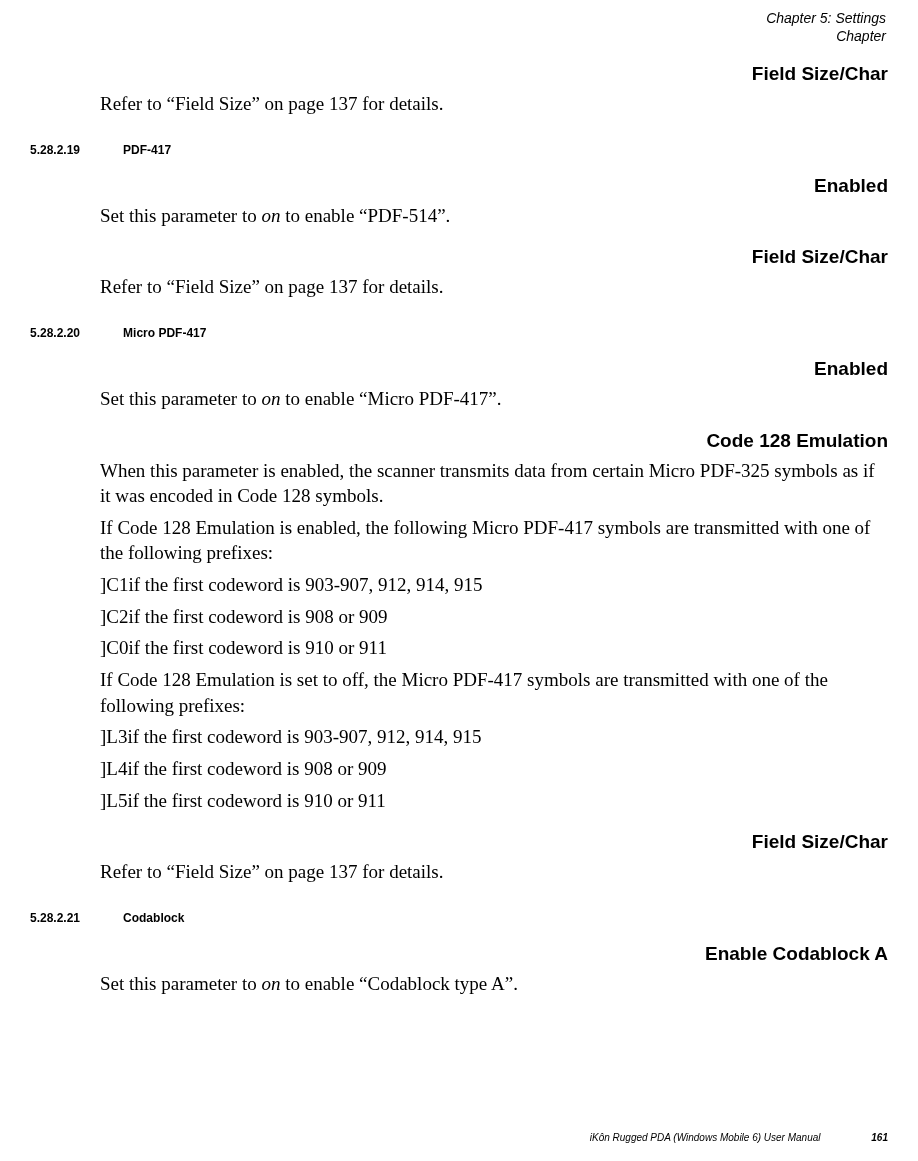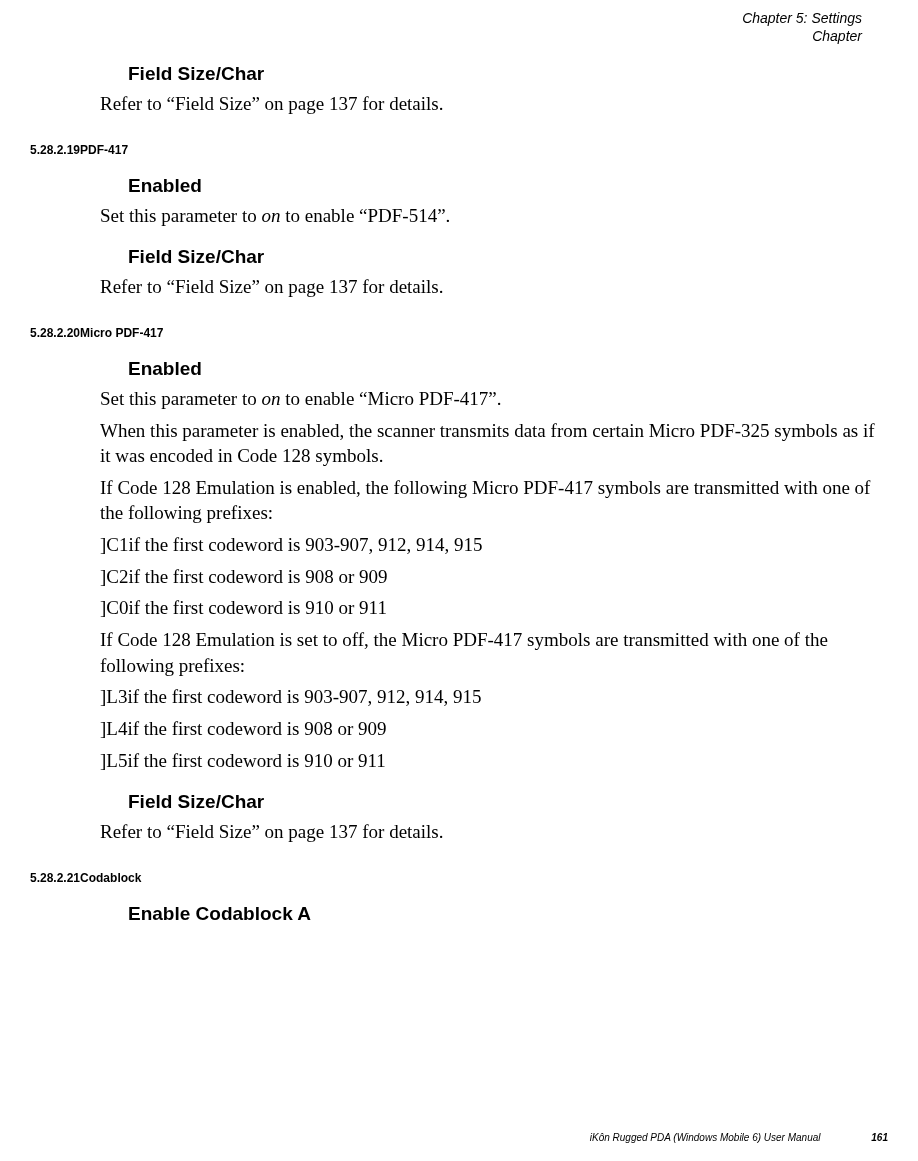--- a/index.html
+++ b/index.html
@@ -19,41 +19,43 @@
       box-sizing: border-box;
     }
     .header {
       text-align: right;
       font-family: "Trebuchet MS", Helvetica, Arial, sans-serif;
       font-style: italic;
       font-size: 14px;
       font-weight: 500;
       line-height: 1.25;
       margin-bottom: 18px;
-      margin-right: 26px;
+      margin-right: 2px;
     }
     .sans-bold {
       font-family: "Trebuchet MS", Helvetica, Arial, sans-serif;
       font-weight: 700;
     }
     .h-sub {
       font-size: 19px;
       margin: 18px 0 4px 98px;
+      text-align: right;
     }
     .h-section {
       font-size: 12px;
       margin: 26px 0 6px 0;
       display: flex;
     }
     .h-section .num {
       display: inline-block;
       white-space: nowrap;
     }
     .h-section .title {
       display: inline-block;
+      padding-left: 43px;
     }
     .body-text {
       margin: 6px 0 6px 70px;
       line-height: 1.35;
       font-size: 19px;
       max-width: 800px;
     }
     .body-text .ital { font-style: italic; }
     .footer {
       position: absolute;
@@ -97,38 +99,42 @@
   <div class="sans-bold h-section">
     <span class="num">5.28.2.20</span>
       <span class="title">Micro PDF-417</span>
   </div>
 
   <div class="sans-bold h-sub">Enabled</div>
   <div class="body-text">
     <span>Set this parameter to </span><span class="ital">on</span><span> to enable “Micro PDF-417”.</span>
   </div>
 
+  <div class="sans-bold h-sub">Code 128 Emulation</div>
   <div class="body-text">When this parameter is enabled, the scanner transmits data from certain Micro PDF-325 symbols as if it was encoded in Code 128 symbols.</div>
   <div class="body-text">If Code 128 Emulation is enabled, the following Micro PDF-417 symbols are transmitted with one of the following prefixes:</div>
   <div class="body-text">]C1if the first codeword is 903-907, 912, 914, 915</div>
   <div class="body-text">]C2if the first codeword is 908 or 909</div>
   <div class="body-text">]C0if the first codeword is 910 or 911</div>
   <div class="body-text">If Code 128 Emulation is set to off, the Micro PDF-417 symbols are transmitted with one of the following prefixes:</div>
   <div class="body-text">]L3if the first codeword is 903-907, 912, 914, 915</div>
   <div class="body-text">]L4if the first codeword is 908 or 909</div>
   <div class="body-text">]L5if the first codeword is 910 or 911</div>
 
   <div class="sans-bold h-sub">Field Size/Char</div>
   <div class="body-text">Refer to “Field Size” on page 137 for details.</div>
 
   <div class="sans-bold h-section">
     <span class="num">5.28.2.21</span>
       <span class="title">Codablock</span>
   </div>
 
   <div class="sans-bold h-sub">Enable Codablock A</div>
+  <div class="body-text">
+    <span>Set this parameter to </span><span class="ital">on</span><span> to enable “Codablock type A”.</span>
+  </div>
 
   <div class="footer">
     <span>iKôn Rugged PDA (Windows Mobile 6) User Manual</span>
     <span class="page-num">161</span>
   </div>
 
 </div>
 
 </body></html>

